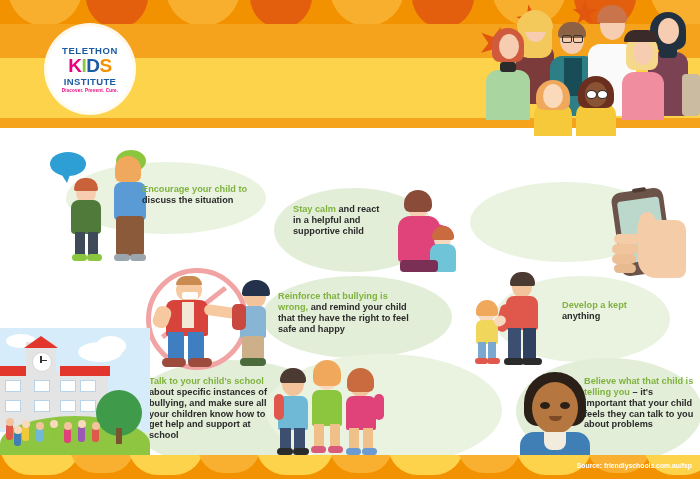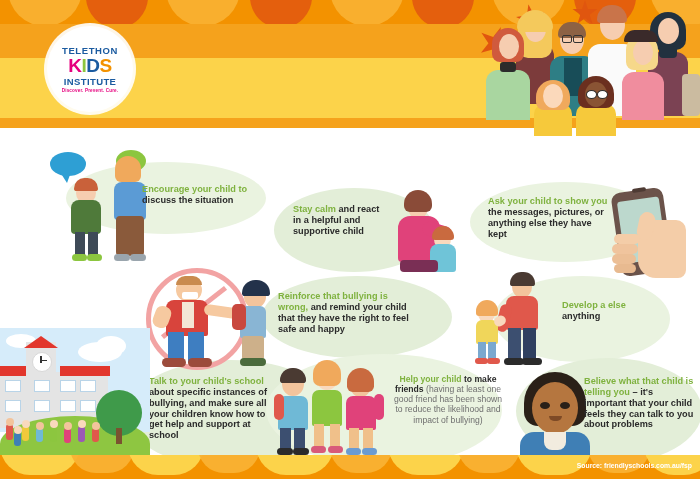--- a/index.html
+++ b/index.html
@@ -252,23 +252,20 @@
       <div class="r50" style="position:absolute;left:42px;top:40px;width:17px;height:19px;background:#f9d9bd;"></div>
       <div style="position:absolute;left:40px;top:36px;width:22px;height:14px;background:#c96a3f;border-radius:11px 11px 3px 3px;"></div>
       <div style="position:absolute;left:38px;top:54px;width:26px;height:28px;background:#6fc4d8;border-radius:8px 8px 3px 3px;"></div>
       <div style="position:absolute;left:8px;top:70px;width:38px;height:12px;background:#7a2f55;border-radius:4px;"></div>
     </div>
 
     <div class="tip" style="left:289px;top:68px;width:96px;font-size:9.2px;">
       <b>Stay calm </b><span class="dark">and react in a helpful and supportive child</span>
     </div>
 
-    <div class="tip" style="left:484px;top:60px;width:120px;font-size:9.2px;">
-      <b>Ask your child to show you </b><span class="dark">the messages, pictures, or anything else they have kept</span>
-    </div>
 
     <div class="fig" style="left:604px;top:50px;width:92px;height:96px;">
       <div style="position:absolute;left:8px;top:4px;width:52px;height:84px;background:#6b534a;border-radius:9px;transform:rotate(-8deg);"></div>
       <div style="position:absolute;left:13px;top:13px;width:42px;height:62px;background:#bcd8cd;border-radius:3px;transform:rotate(-8deg);"></div>
       <div style="position:absolute;left:24px;top:2px;width:14px;height:4px;background:#4e3b34;border-radius:2px;transform:rotate(-8deg);"></div>
 
       <div style="position:absolute;left:30px;top:34px;width:48px;height:58px;background:#f4cda8;border-radius:16px 10px 8px 18px;"></div>
       <div style="position:absolute;left:6px;top:48px;width:26px;height:10px;background:#f4cda8;border-radius:6px;"></div>
       <div style="position:absolute;left:4px;top:58px;width:26px;height:10px;background:#f0c49d;border-radius:6px;"></div>
       <div style="position:absolute;left:4px;top:68px;width:24px;height:10px;background:#ecbf96;border-radius:6px;"></div>
@@ -328,21 +325,21 @@
         <div style="position:absolute;left:10px;top:50px;width:22px;height:24px;background:#f0d65a;border-radius:6px 6px 2px 2px;"></div>
         <div style="position:absolute;left:28px;top:46px;width:12px;height:10px;background:#f9d9bd;border-radius:5px;transform:rotate(-30deg);"></div>
         <div style="position:absolute;left:12px;top:72px;width:8px;height:18px;background:#7aa8cf;"></div>
         <div style="position:absolute;left:22px;top:72px;width:8px;height:18px;background:#7aa8cf;"></div>
         <div style="position:absolute;left:9px;top:88px;width:13px;height:6px;background:#e0584b;border-radius:3px;"></div>
         <div style="position:absolute;left:21px;top:88px;width:13px;height:6px;background:#e0584b;border-radius:3px;"></div>
       </div>
     </div>
 
     <div class="tip" style="left:558px;top:164px;width:70px;font-size:9.2px;">
-      <b>Develop a else </b><span class="dark">anything</span>
+      <b>Develop a kept </b><span class="dark">anything</span>
     </div>
 
     <div class="tip" style="left:145px;top:240px;width:120px;font-size:9.2px;">
       <b>Talk to your child's school </b><span class="dark">about specific instances of bullying, and make sure all your children know how to get help and support at school</span>
     </div>
 
     <div class="fig" style="left:272px;top:222px;width:110px;height:104px;">
 
       <div>
         <div class="r50" style="position:absolute;left:6px;top:14px;width:22px;height:24px;background:#f3c49c;"></div>
@@ -370,23 +367,20 @@
         <div style="position:absolute;left:71px;top:10px;width:27px;height:24px;background:#c96a3f;border-radius:14px 14px 6px 6px;"></div>
         <div style="position:absolute;left:70px;top:38px;width:30px;height:34px;background:#e0427a;border-radius:7px 7px 2px 2px;"></div>
         <div style="position:absolute;left:98px;top:36px;width:10px;height:26px;background:#e0427a;border-radius:5px;"></div>
         <div style="position:absolute;left:73px;top:70px;width:10px;height:22px;background:#f0c08a;"></div>
         <div style="position:absolute;left:87px;top:70px;width:10px;height:22px;background:#f0c08a;"></div>
         <div style="position:absolute;left:70px;top:90px;width:15px;height:7px;background:#6b9bd2;border-radius:4px;"></div>
         <div style="position:absolute;left:86px;top:90px;width:15px;height:7px;background:#6b9bd2;border-radius:4px;"></div>
       </div>
     </div>
 
-    <div class="tip" style="left:390px;top:238px;width:108px;font-size:8.6px;text-align:center;">
-      <b>Help your child </b><span class="dark">to make friends </span><span class="gray">(having at least one good friend has been shown to reduce the likelihood and impact of bullying)</span>
-    </div>
 
     <div class="fig" style="left:512px;top:234px;width:80px;height:96px;">
       <div style="position:absolute;left:8px;top:2px;width:62px;height:54px;background:#2a2018;border-radius:31px 31px 14px 14px;"></div>
       <div class="r50" style="position:absolute;left:16px;top:12px;width:46px;height:52px;background:#b5763f;"></div>
       <div style="position:absolute;left:24px;top:32px;width:10px;height:7px;background:#2a2018;border-radius:50%;"></div>
       <div style="position:absolute;left:44px;top:32px;width:10px;height:7px;background:#2a2018;border-radius:50%;"></div>
       <div style="position:absolute;left:33px;top:46px;width:13px;height:5px;background:#7e4a26;border-radius:0 0 7px 7px;"></div>
       <div style="position:absolute;left:4px;top:62px;width:70px;height:40px;background:#3f7fb5;border-radius:14px 14px 0 0;"></div>
       <div style="position:absolute;left:28px;top:62px;width:22px;height:18px;background:#f2ecdf;border-radius:0 0 8px 8px;"></div>
     </div>

